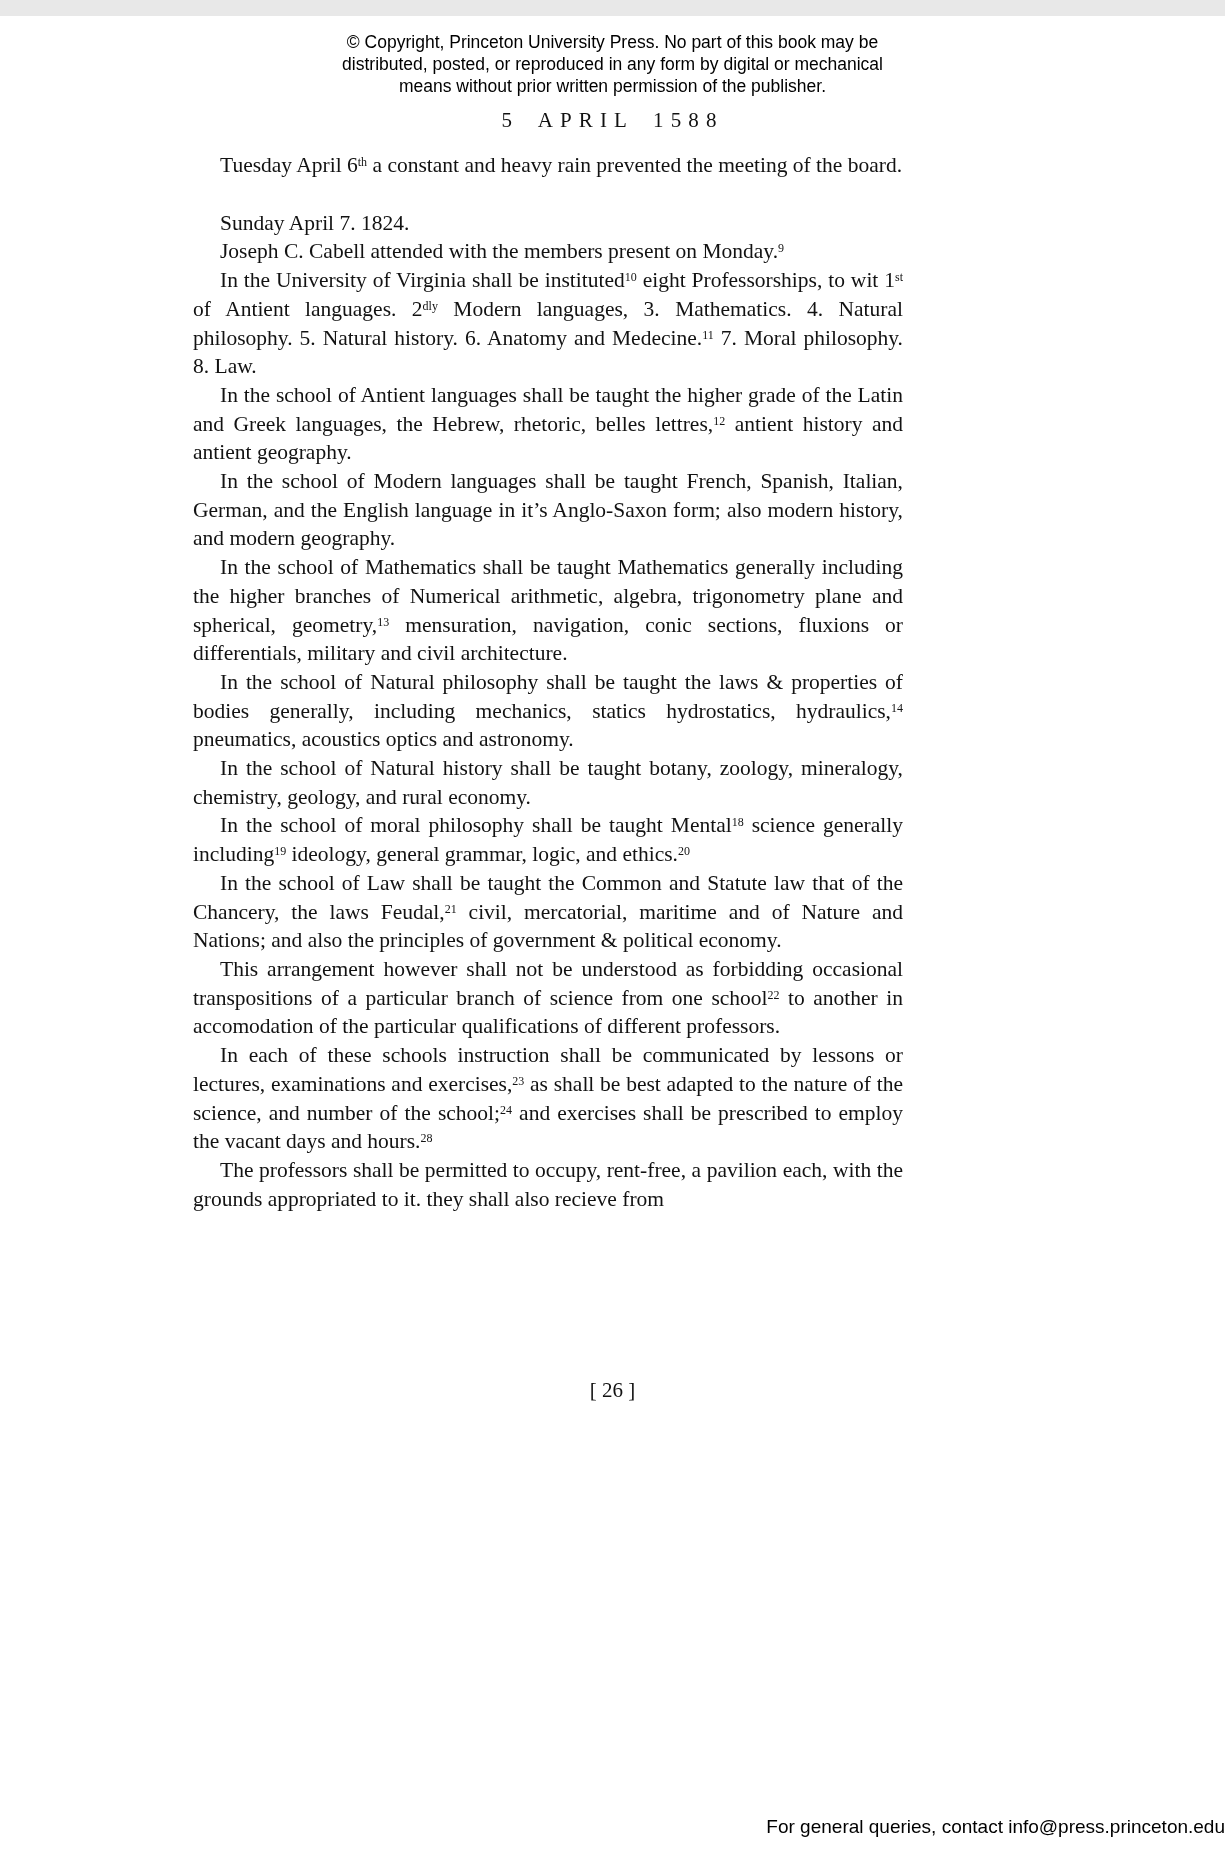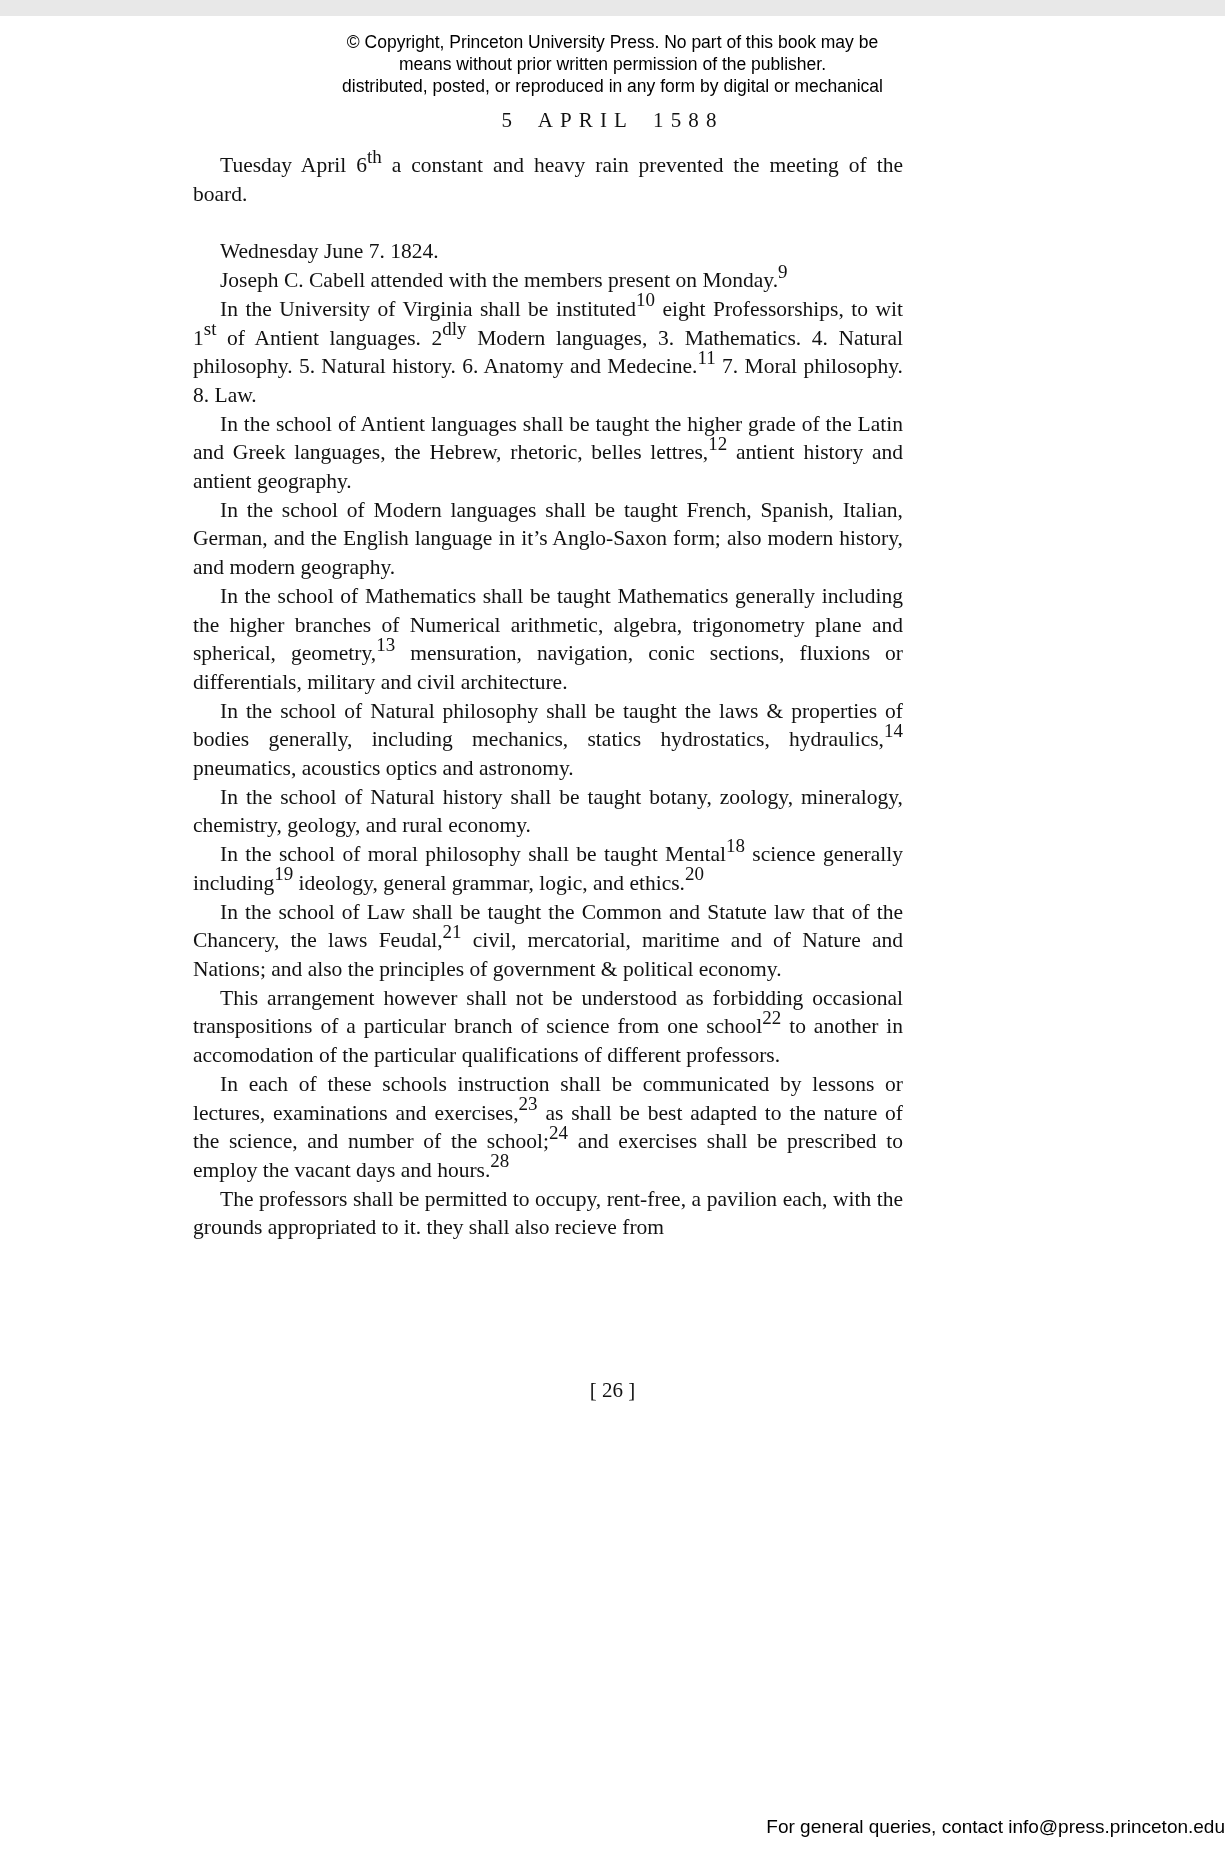--- a/index.html
+++ b/index.html
@@ -51,21 +51,21 @@
     color: #121212;
   }
   .para {
     margin: 0;
     text-indent: 27px;
   }
   .para.space-before {
     margin-top: 29px;
   }
   .body-text sup {
-    font-size: 19px;
+    font-size: 12px;
     line-height: 0;
     vertical-align: baseline;
     position: relative;
     top: -0.5em;
   }
   .page-number {
     position: absolute;
     top: 1362px;
     left: 0;
     width: 100%;
@@ -84,27 +84,27 @@
     font-size: 19px;
     color: #000000;
   }
 </style>
 </head>
 <body>
 
 <div class="page">
   <header class="copyright">
       <div>© Copyright, Princeton University Press. No part of this book may be</div>
+      <div>distributed, posted, or reproduced in any form by digital or mechanical</div>
       <div>means without prior written permission of the publisher.</div>
-      <div>distributed, posted, or reproduced in any form by digital or mechanical</div>
     </header>
   <div class="running-head">5 APRIL 1588</div>
   <main class="body-text">
       <p class="para">Tuesday April 6<sup>th</sup> a constant and heavy rain prevented the meeting of the board.</p>
-      <p class="para space-before">Wednesday June 7. 1824.</p>
+      <p class="para space-before">Sunday April 7. 1824.</p>
       <p class="para">Joseph C. Cabell attended with the members present on Monday.<sup>9</sup></p>
       <p class="para">In the University of Virginia shall be instituted<sup>10</sup> eight Professorships, to wit 1<sup>st</sup> of Antient languages. 2<sup>dly</sup> Modern languages, 3. Mathematics. 4. Natural philosophy. 5. Natural history. 6. Anatomy and Medecine.<sup>11</sup> 7. Moral philosophy. 8. Law.</p>
       <p class="para">In the school of Antient languages shall be taught the higher grade of the Latin and Greek languages, the Hebrew, rhetoric, belles lettres,<sup>12</sup> antient history and antient geography.</p>
       <p class="para">In the school of Modern languages shall be taught French, Spanish, Italian, German, and the English language in it’s Anglo-Saxon form; also modern history, and modern geography.</p>
       <p class="para">In the school of Mathematics shall be taught Mathematics generally including the higher branches of Numerical arithmetic, algebra, trigonometry plane and spherical, geometry,<sup>13</sup> mensuration, navigation, conic sections, fluxions or differentials, military and civil architecture.</p>
       <p class="para">In the school of Natural philosophy shall be taught the laws &amp; properties of bodies generally, including mechanics, statics hydrostatics, hydraulics,<sup>14</sup> pneumatics, acoustics optics and astronomy.</p>
       <p class="para">In the school of Natural history shall be taught botany, zoology, mineralogy, chemistry, geology, and rural economy.</p>
       <p class="para">In the school of moral philosophy shall be taught Mental<sup>18</sup> science generally including<sup>19</sup> ideology, general grammar, logic, and ethics.<sup>20</sup></p>
       <p class="para">In the school of Law shall be taught the Common and Statute law that of the Chancery, the laws Feudal,<sup>21</sup> civil, mercatorial, maritime and of Nature and Nations; and also the principles of government &amp; political economy.</p>
       <p class="para">This arrangement however shall not be understood as forbidding occasional transpositions of a particular branch of science from one school<sup>22</sup> to another in accomodation of the particular qualifications of different professors.</p>

